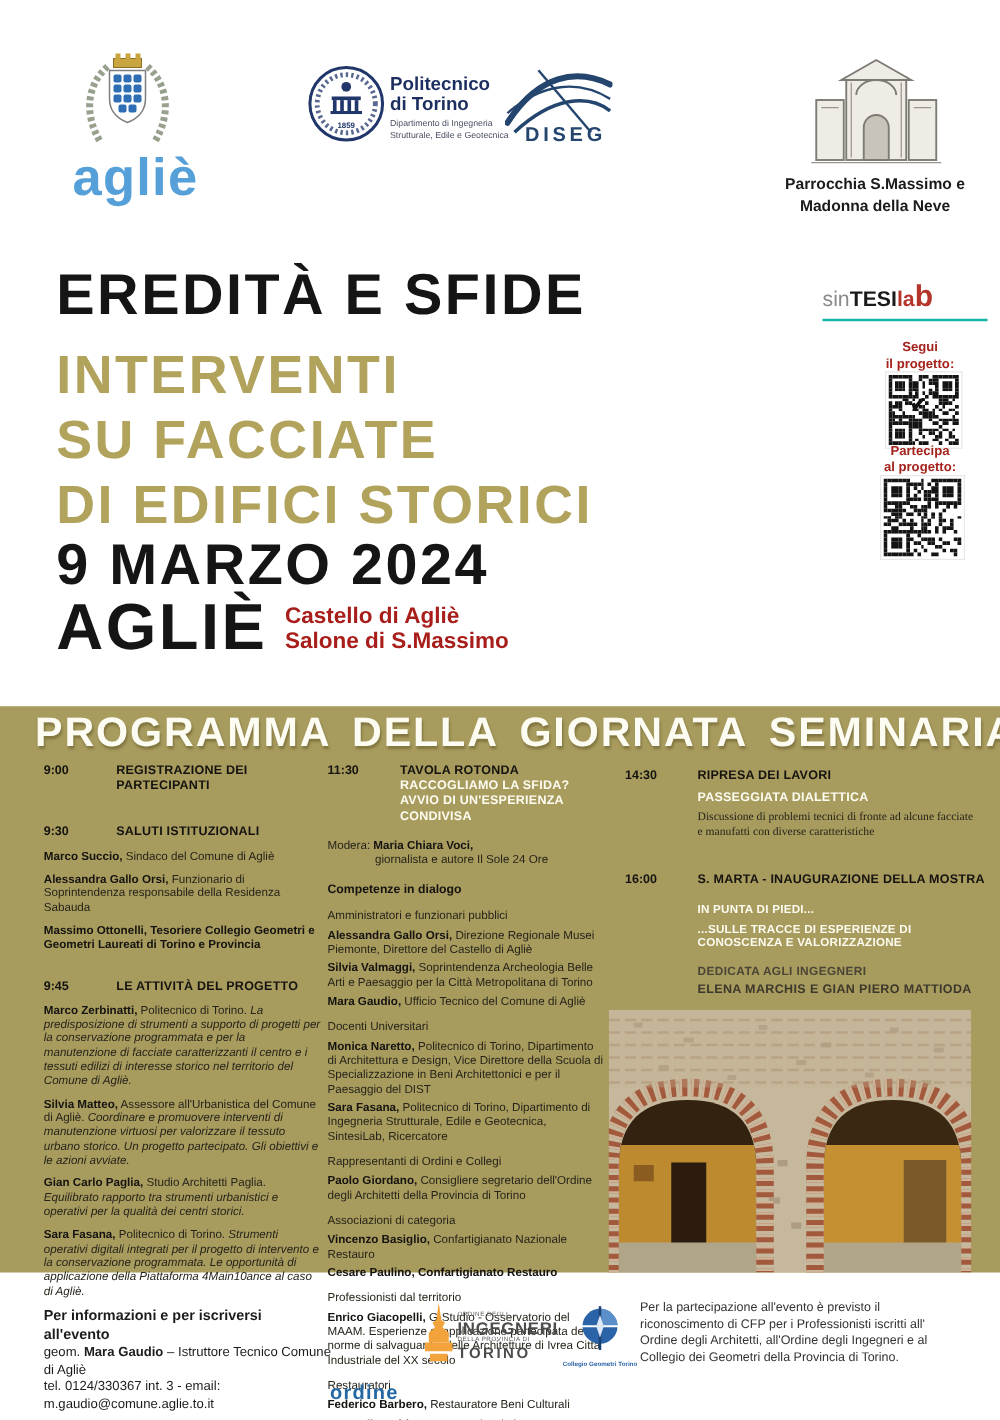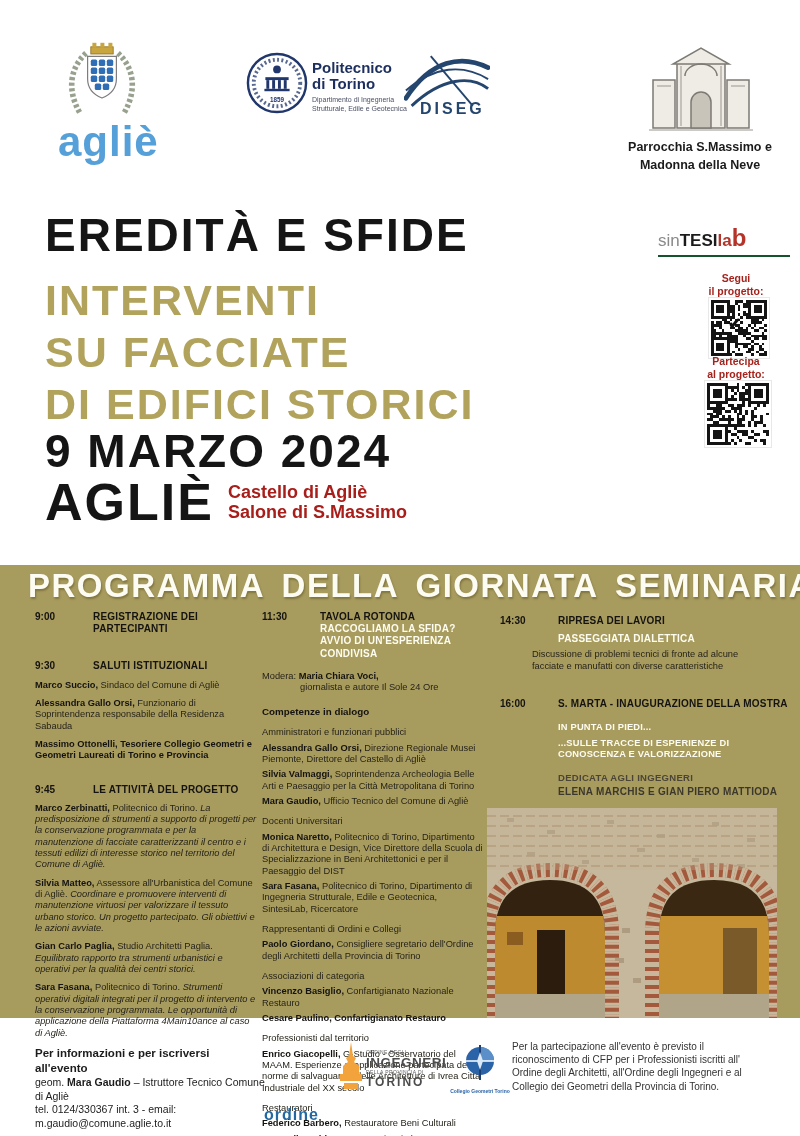--- a/index.html
+++ b/index.html
@@ -16,21 +16,21 @@
   
   .t-black{left:45px;color:#151515;font-weight:bold;white-space:nowrap;}
   .t1{top:208px;font-size:46px;letter-spacing:2px;}
   .gold{left:45px;color:#b1a25c;font-weight:bold;font-size:43px;letter-spacing:2px;white-space:nowrap;}
   .g1{top:276px;} .g2{top:328px;} .g3{top:380px;}
   .t-date{top:424px;font-size:46px;letter-spacing:2px;}
   .t-place{top:472px;font-size:52px;letter-spacing:2px;}
   .venue{left:228px;top:483px;color:#a81e1a;font-weight:bold;font-size:18px;line-height:1.1;}
 
   
-  .sintesi{left:658px;top:224px;width:132px;border-bottom:2px solid #14532d;padding-bottom:3px;white-space:nowrap;}
+  .sintesi{left:658px;top:224px;width:132px;border-bottom:2px solid #14b8a6;padding-bottom:3px;white-space:nowrap;}
   .sintesi .p1{color:#8a8a8a;font-size:17px;}
   .sintesi .p2{color:#1b1b1b;font-size:17px;font-weight:bold;}
   .sintesi .p3{color:#b5342a;font-size:17px;font-weight:bold;}
   .sintesi .p4{color:#b5342a;font-size:24px;font-weight:bold;}
   .qr-label{width:100px;text-align:center;color:#a5231d;font-weight:bold;font-size:10.5px;line-height:1.25;}
   .ql1{left:686px;top:272px;} .ql2{left:686px;top:355px;}
   .qr{display:grid;grid-template-columns:repeat(21,1fr);grid-template-rows:repeat(21,1fr);background:#fff;padding:2px;border:1px solid #e8e8e8;}
   .qr div{background:#fff;} .qr div.on{background:#141414;}
   .qr1{left:708px;top:297px;width:56px;height:56px;}
   .qr2{left:704px;top:380px;width:62px;height:62px;}
@@ -50,21 +50,21 @@
   .speaker{margin-top:7px;}
   .sp-name{font-weight:bold;color:#141310;margin-top:11px;}
   .sp-desc{font-style:italic;}
   .bold-all{font-weight:bold;color:#141310;}
   .white-head{color:#fdfcf0;font-weight:bold;letter-spacing:.2px;}
   .modera{margin-top:11px;}
   .modera .ind{margin-left:38px;}
   .dlg-title{margin-top:13px;font-weight:bold;color:#141310;font-size:9.8px;}
   .grp-label{margin-top:9px;}
   .grp-person{margin-top:4px;}
-  .c3desc{margin-top:4px;margin-left:32px;width:225px;}
+  .c3desc{margin-top:4px;margin-left:58px;width:225px;font-family:Liberation Serif, serif;}
   .c3center{margin-left:58px;width:225px;}
   .dedic1{margin-top:12px;color:#4a4536;font-weight:bold;font-size:9.5px;letter-spacing:.3px;}
   .dedic2{margin-top:2px;color:#3c382c;font-weight:bold;font-size:10px;letter-spacing:.3px;}
   .c3note{margin-top:20px;font-size:9.5px;}
   .photo{left:487px;top:243px;width:290px;height:210px;}
 
   
   .f-info{left:35px;top:1046px;width:230px;font-size:10.5px;line-height:1.3;color:#1c1c1c;}
   .f-info .b{font-weight:bold;font-size:11.5px;}
   .ordine-logo{left:264px;top:1106px;width:70px;color:#2368a2;}

